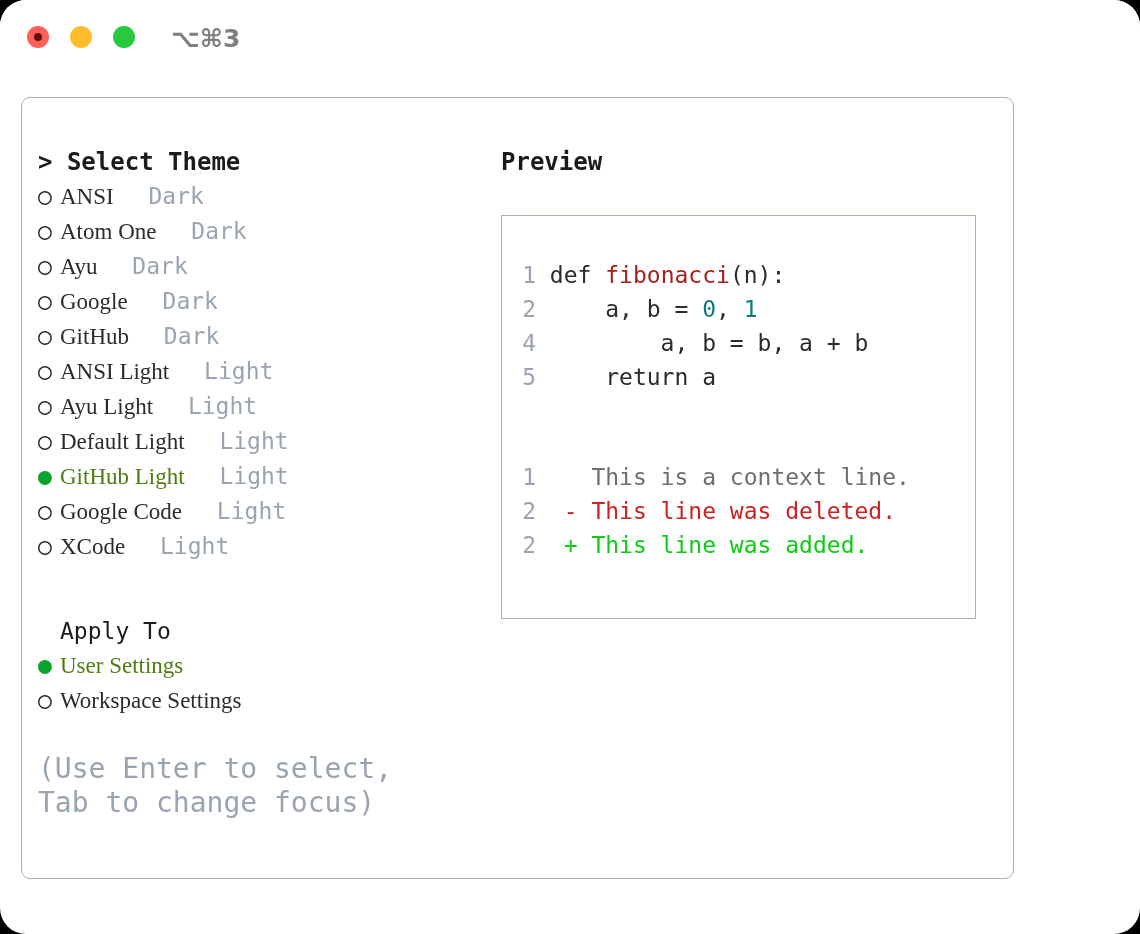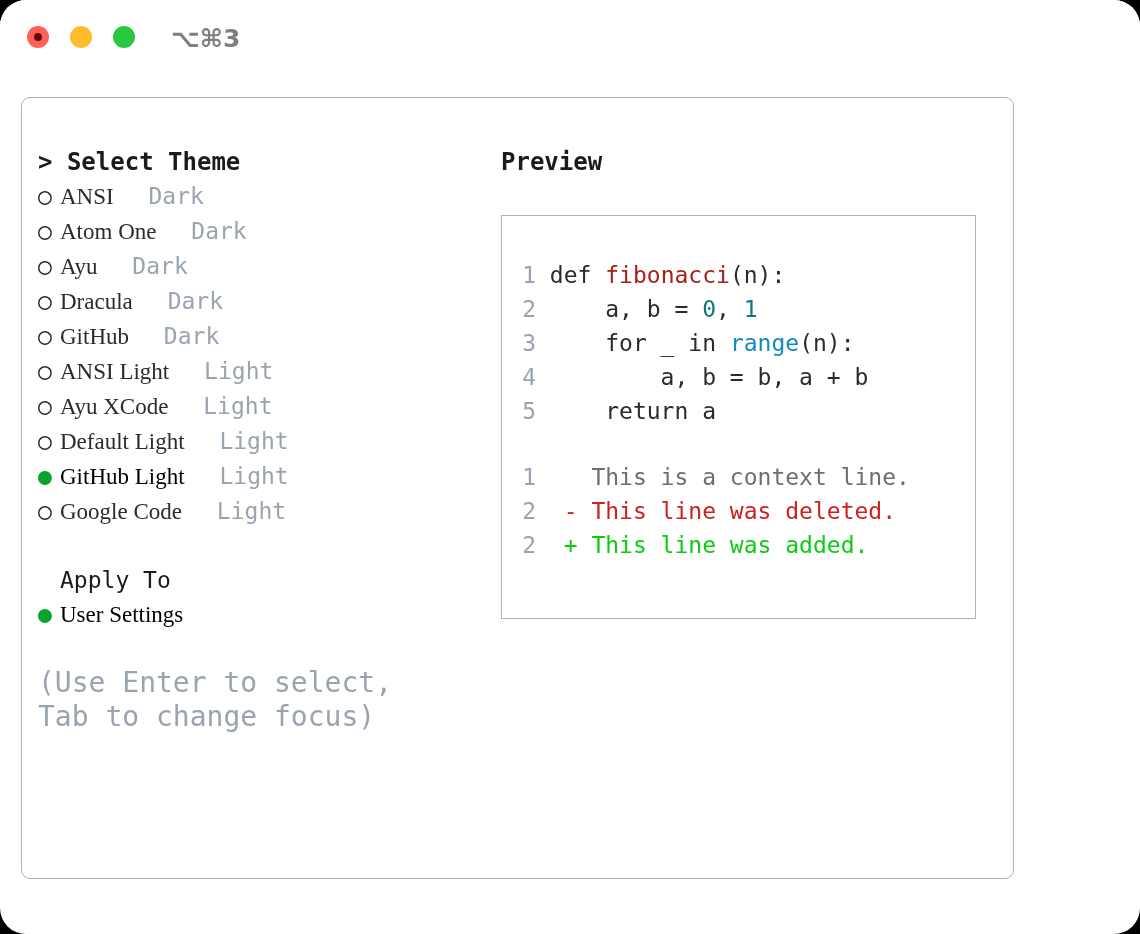--- a/index.html
+++ b/index.html
@@ -117,25 +117,25 @@
     white-space: pre;
     display: block;
   }
   .bullet {
     display: inline-block;
     width: 22px;
     color: #2b2b2b;
   }
   .bullet.on { color: #0aa32b; }
   .opt-name { color: #2b2b2b; font-family: Liberation Serif, serif; }
-  .opt-row.selected .opt-name { color: #000000; }
+  .opt-row.selected .opt-name { color: #4d7c0f; }
   .opt-variant { color: #9aa4b1; margin-left: 21px; }
 
   .apply-block {
-    margin-top: 34px;
+    margin-top: 50px;
   }
   .apply-header {
     font-size: 23px;
     color: #1b1b1b;
     line-height: 34px;
     white-space: pre;
     padding-left: 22px;
   }
 
   .hint {
@@ -229,47 +229,48 @@
     <div class="columns">
 
       <div class="left-col">
 
         <div class="section-header mono"><span>&gt; </span><span>Select Theme</span></div>
 
         <div id="theme-list">
             <div class="opt-row mono"><span class="bullet">○ </span><span class="opt-name">ANSI</span><span class="opt-variant"> Dark</span></div>
             <div class="opt-row mono"><span class="bullet">○ </span><span class="opt-name">Atom One</span><span class="opt-variant"> Dark</span></div>
             <div class="opt-row mono"><span class="bullet">○ </span><span class="opt-name">Ayu</span><span class="opt-variant"> Dark</span></div>
-            <div class="opt-row mono"><span class="bullet">○ </span><span class="opt-name">Dracula</span><span class="opt-variant"> Dark</span></div>
+            <div class="opt-row mono"><span class="bullet">○ </span><span class="opt-name">Google</span><span class="opt-variant"> Dark</span></div>
             <div class="opt-row mono"><span class="bullet">○ </span><span class="opt-name">GitHub</span><span class="opt-variant"> Dark</span></div>
             <div class="opt-row mono"><span class="bullet">○ </span><span class="opt-name">ANSI Light</span><span class="opt-variant"> Light</span></div>
-            <div class="opt-row mono"><span class="bullet">○ </span><span class="opt-name">Ayu XCode</span><span class="opt-variant"> Light</span></div>
+            <div class="opt-row mono"><span class="bullet">○ </span><span class="opt-name">Ayu Light</span><span class="opt-variant"> Light</span></div>
             <div class="opt-row mono"><span class="bullet">○ </span><span class="opt-name">Default Light</span><span class="opt-variant"> Light</span></div>
             <div class="opt-row mono selected"><span class="bullet on">● </span><span class="opt-name">GitHub Light</span><span class="opt-variant"> Light</span></div>
             <div class="opt-row mono"><span class="bullet">○ </span><span class="opt-name">Google Code</span><span class="opt-variant"> Light</span></div>
+            <div class="opt-row mono"><span class="bullet">○ </span><span class="opt-name">XCode</span><span class="opt-variant"> Light</span></div>
           </div>
 
         <div class="apply-block">
           <div class="apply-header mono">Apply To</div>
           <div id="apply-list">
               <div class="opt-row mono selected"><span class="bullet on">● </span><span class="opt-name">User Settings</span></div>
+              <div class="opt-row mono"><span class="bullet">○ </span><span class="opt-name">Workspace Settings</span></div>
             </div>
         </div>
 
         <div class="hint mono">(Use Enter to select, Tab to change focus)</div>
       </div>
 
       <div class="right-col">
         <div class="preview-title mono">Preview</div>
 
         <div class="preview-box">
           <div class="code-area" id="code-area">
               <div class="code-line mono"><span class="lnum">1</span><span class="tok-plain"> def </span><span class="tok-fn">fibonacci</span><span class="tok-plain">(n):</span></div>
               <div class="code-line mono"><span class="lnum">2</span><span class="tok-plain">     a, b = </span><span class="tok-num">0</span><span class="tok-plain">, </span><span class="tok-num">1</span></div>
-              <div class="code-line mono"><span class="lnum">3</span><span class="tok-plain">     for _ in </span><span class="tok-builtin">range</span><span class="tok-plain">(n):</span></div>
               <div class="code-line mono"><span class="lnum">4</span><span class="tok-plain">         a, b = b, a + b</span></div>
               <div class="code-line mono"><span class="lnum">5</span><span class="tok-plain">     return a</span></div>
             </div>
           <div class="diff-area" id="diff-area">
               <div class="diff-line mono"><span class="lnum">1</span><span class="diff-ctx">    This is a context line.</span></div>
               <div class="diff-line mono"><span class="lnum">2</span><span class="diff-del">  - This line was deleted.</span></div>
               <div class="diff-line mono"><span class="lnum">2</span><span class="diff-add">  + This line was added.</span></div>
             </div>
         </div>
       </div>

